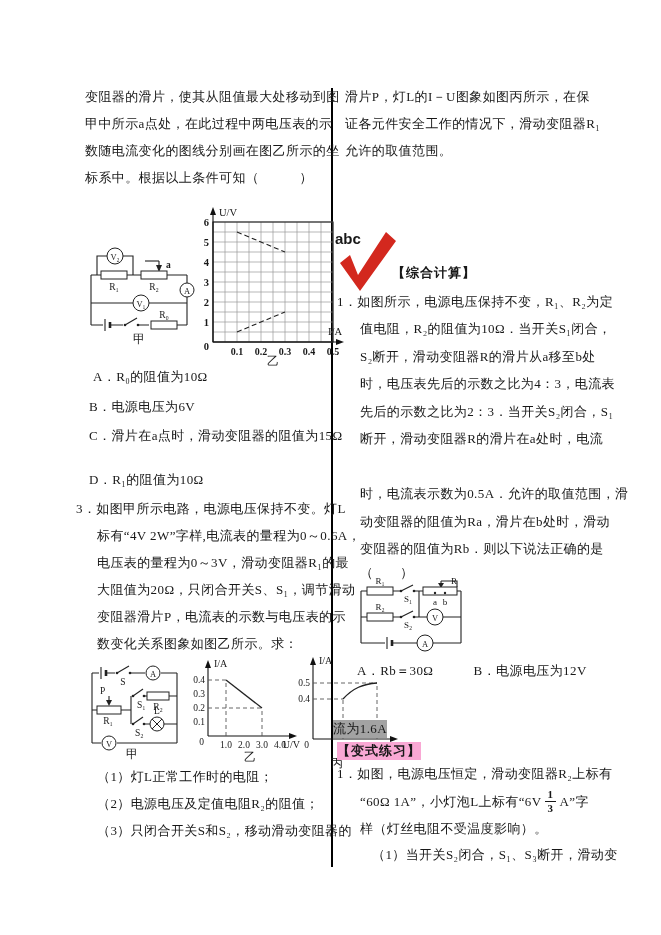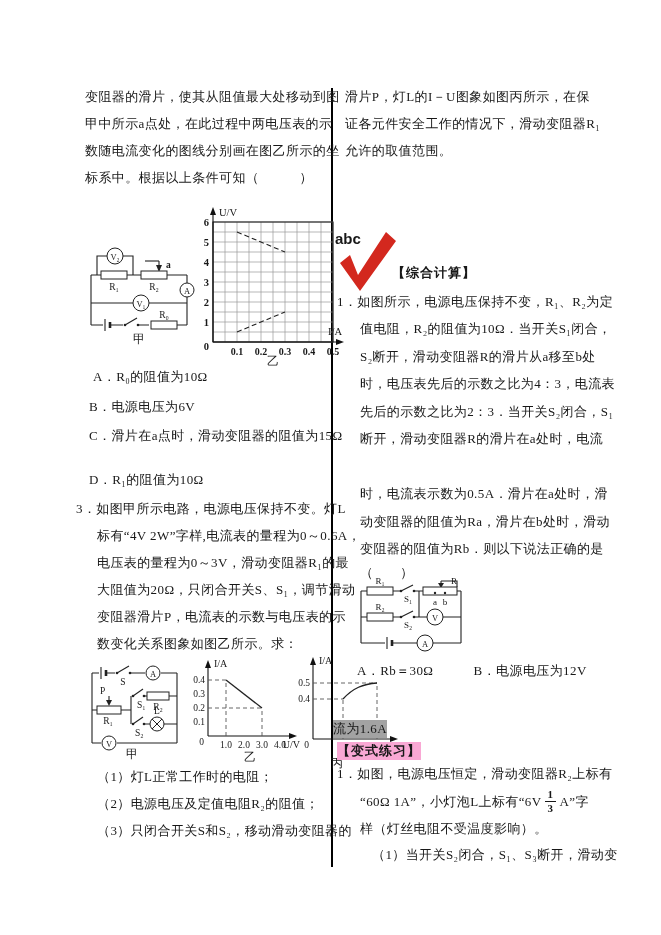--- a/index.html
+++ b/index.html
@@ -228,21 +228,21 @@
   </svg>
 
   <div class="ln heading" style="left:392px;top:256px">【综合计算】</div>
 
   <div class="ln" style="left:337px;top:285px">1．如图所示，电源电压保持不变，R₁、R₂为定</div>
   <div class="ln" style="left:360px;top:312px">值电阻，R₂的阻值为10Ω．当开关S₁闭合，</div>
   <div class="ln" style="left:360px;top:340px">S₂断开，滑动变阻器R的滑片从a移至b处</div>
   <div class="ln" style="left:360px;top:367px">时，电压表先后的示数之比为4：3，电流表</div>
   <div class="ln" style="left:360px;top:395px">先后的示数之比为2：3．当开关S₂闭合，S₁</div>
   <div class="ln" style="left:360px;top:422px">断开，滑动变阻器R的滑片在a处时，电流</div>
-  <div class="ln" style="left:360px;top:477px">时，电流表示数为0.5A．滑片在a处时，滑</div>
+  <div class="ln" style="left:360px;top:477px">时，电流表示数为0.5A．允许的取值范围，滑</div>
   <div class="ln" style="left:360px;top:505px">动变阻器的阻值为Ra，滑片在b处时，滑动</div>
   <div class="ln" style="left:360px;top:532px">变阻器的阻值为Rb．则以下说法正确的是</div>
   <div class="ln" style="left:360px;top:556px">（　　）</div>
 
   <svg class="fig" style="left:357px;top:567px" width="108" height="82" viewBox="0 0 108 82">
     <g stroke="#222" stroke-width="1.1" fill="none">
       <path d="M4 16V68 M104 16V68"></path>
       <path d="M4 16H10 M36 16H44 M58 16H66 M100 16H104"></path>
       <path d="M62 16V42"></path>
       <path d="M100 12V6H84 M84 6V10"></path>

